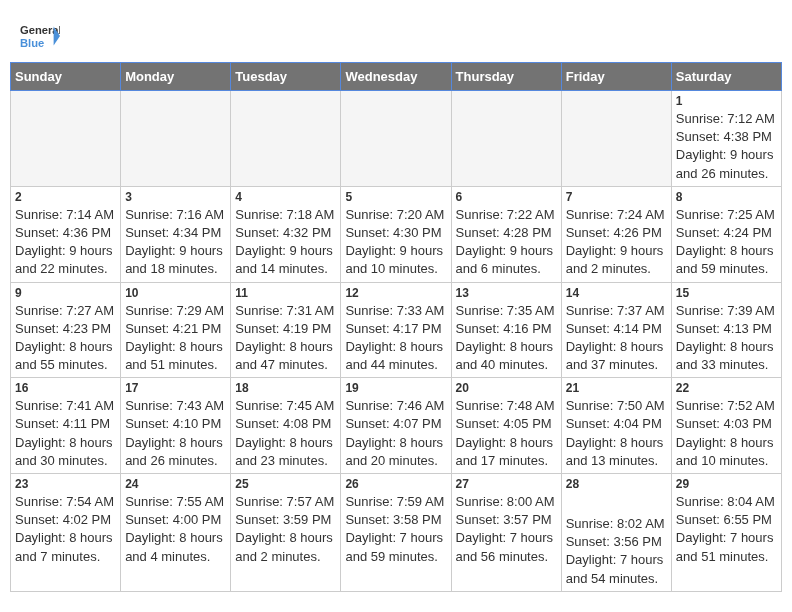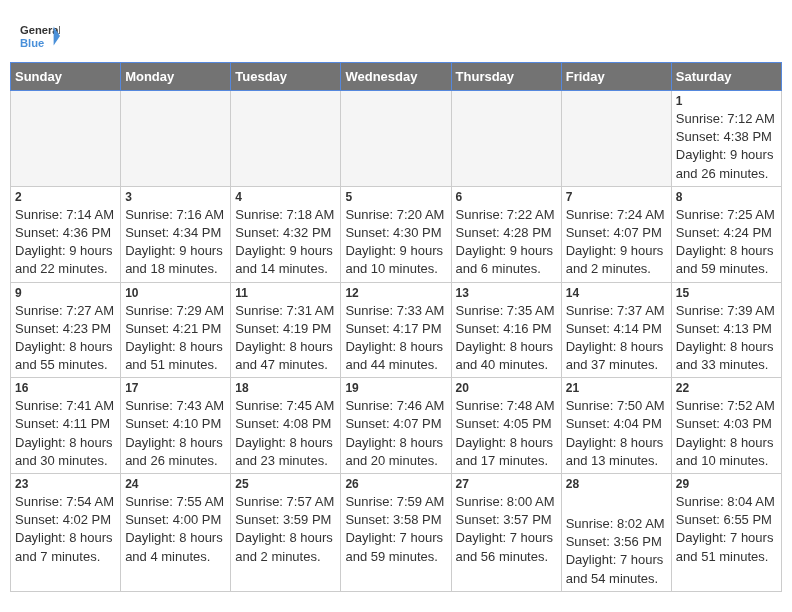--- a/index.html
+++ b/index.html
@@ -156,21 +156,21 @@
         <td>
           <span class="day-number">6</span>
           <div class="day-info" style="white-space: pre-line;">Sunrise: 7:22 AM
 Sunset: 4:28 PM
 Daylight: 9 hours
 and 6 minutes.</div>
         </td>
         <td>
           <span class="day-number">7</span>
           <div class="day-info" style="white-space: pre-line;">Sunrise: 7:24 AM
-Sunset: 4:07 PM
+Sunset: 4:26 PM
 Daylight: 9 hours
 and 2 minutes.</div>
         </td>
         <td>
           <span class="day-number">8</span>
           <div class="day-info" style="white-space: pre-line;">Sunrise: 7:25 AM
 Sunset: 4:24 PM
 Daylight: 8 hours
 and 59 minutes.</div>
         </td>

